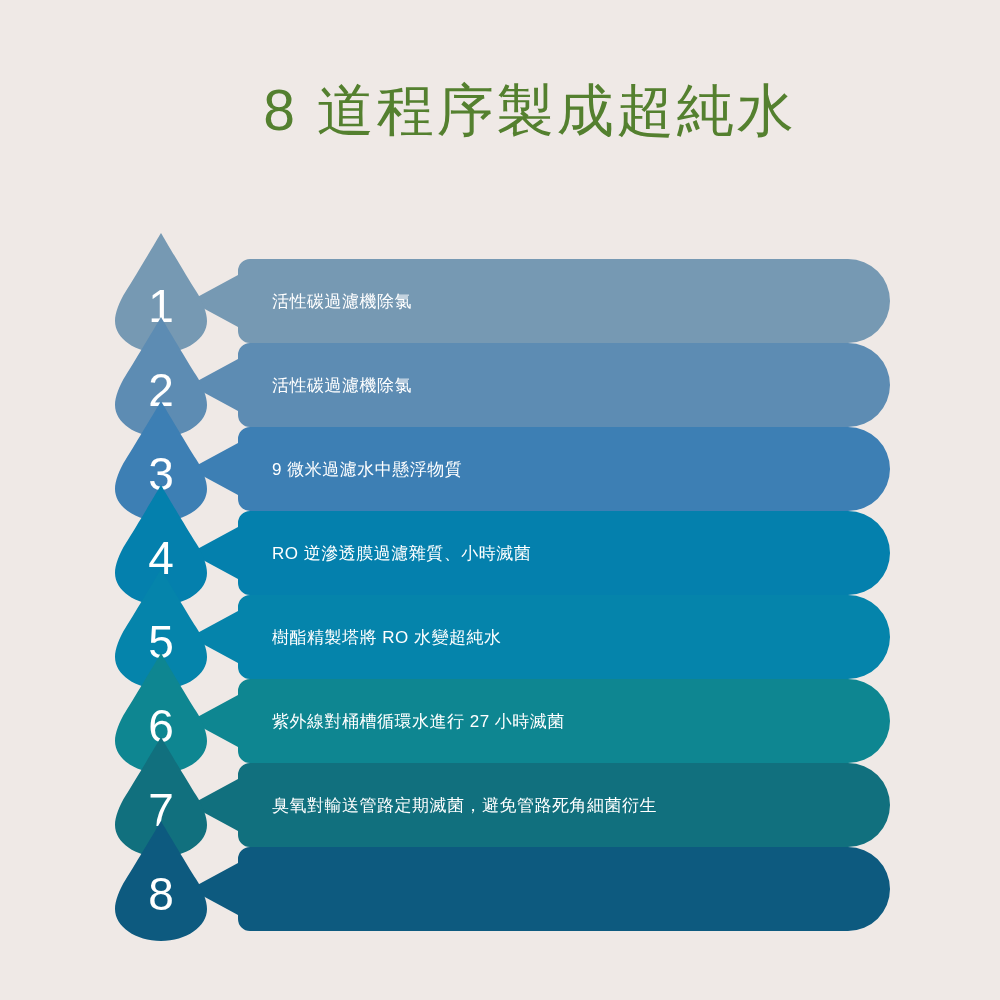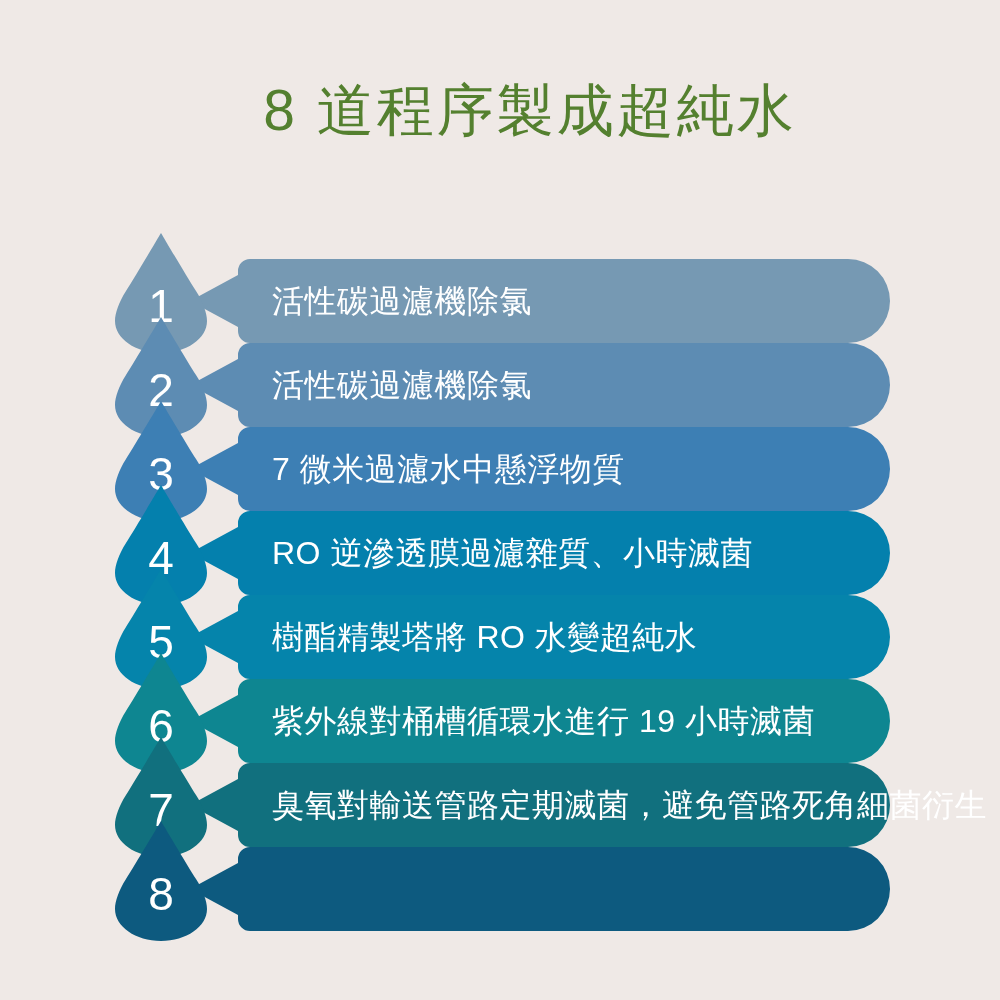--- a/index.html
+++ b/index.html
@@ -101,21 +101,21 @@
     height: 84px;
   }
   .bar-label {
     position: absolute;
     left: 82px;
     top: 0;
     height: 84px;
     display: flex;
     align-items: center;
     color: #ffffff;
-    font-size: 32px;
+    font-size: 17px;
     font-weight: 400;
     letter-spacing: 0.5px;
     white-space: nowrap;
     line-height: 1;
     z-index: 2;
     pointer-events: none;
   }
 </style>
 </head>
 <body style="background: rgb(239, 233, 230);">
@@ -151,21 +151,21 @@
             <path d="M46 0 C46 0 20 44 11 58 C4 69 0 80 0 88 C0 105.6 20.6 120 46 120 C71.4 120 92 105.6 92 88 C92 80 88 69 81 58 C72 44 46 0 46 0 Z" fill="#5d8cb3"></path>
           </svg>
           <div class="droplet-number">2</div>
         </div>
       </div>
       <div class="step" style="top: 427px;">
         <div class="bar-wrap">
           <svg viewBox="0 0 700 84" xmlns="http://www.w3.org/2000/svg">
             <path d="M0 42 L48 16 L48 12 A12 12 0 0 1 60 0 L658 0 A42 42 0 0 1 658 84 L60 84 A12 12 0 0 1 48 72 L48 68 Z" fill="#3d7fb4"></path>
           </svg>
-          <div class="bar-label">7 微米過濾水中懸浮物質</div>
+          <div class="bar-label">9 微米過濾水中懸浮物質</div>
         </div>
         <div class="droplet">
           <svg viewBox="0 0 92 120" xmlns="http://www.w3.org/2000/svg">
             <path d="M46 0 C46 0 20 44 11 58 C4 69 0 80 0 88 C0 105.6 20.6 120 46 120 C71.4 120 92 105.6 92 88 C92 80 88 69 81 58 C72 44 46 0 46 0 Z" fill="#3d7fb4"></path>
           </svg>
           <div class="droplet-number">3</div>
         </div>
       </div>
       <div class="step" style="top: 511px;">
         <div class="bar-wrap">
@@ -193,21 +193,21 @@
             <path d="M46 0 C46 0 20 44 11 58 C4 69 0 80 0 88 C0 105.6 20.6 120 46 120 C71.4 120 92 105.6 92 88 C92 80 88 69 81 58 C72 44 46 0 46 0 Z" fill="#0584ab"></path>
           </svg>
           <div class="droplet-number">5</div>
         </div>
       </div>
       <div class="step" style="top: 679px;">
         <div class="bar-wrap">
           <svg viewBox="0 0 700 84" xmlns="http://www.w3.org/2000/svg">
             <path d="M0 42 L48 16 L48 12 A12 12 0 0 1 60 0 L658 0 A42 42 0 0 1 658 84 L60 84 A12 12 0 0 1 48 72 L48 68 Z" fill="#0e8691"></path>
           </svg>
-          <div class="bar-label">紫外線對桶槽循環水進行 19 小時滅菌</div>
+          <div class="bar-label">紫外線對桶槽循環水進行 27 小時滅菌</div>
         </div>
         <div class="droplet">
           <svg viewBox="0 0 92 120" xmlns="http://www.w3.org/2000/svg">
             <path d="M46 0 C46 0 20 44 11 58 C4 69 0 80 0 88 C0 105.6 20.6 120 46 120 C71.4 120 92 105.6 92 88 C92 80 88 69 81 58 C72 44 46 0 46 0 Z" fill="#0e8691"></path>
           </svg>
           <div class="droplet-number">6</div>
         </div>
       </div>
       <div class="step" style="top: 763px;">
         <div class="bar-wrap">

